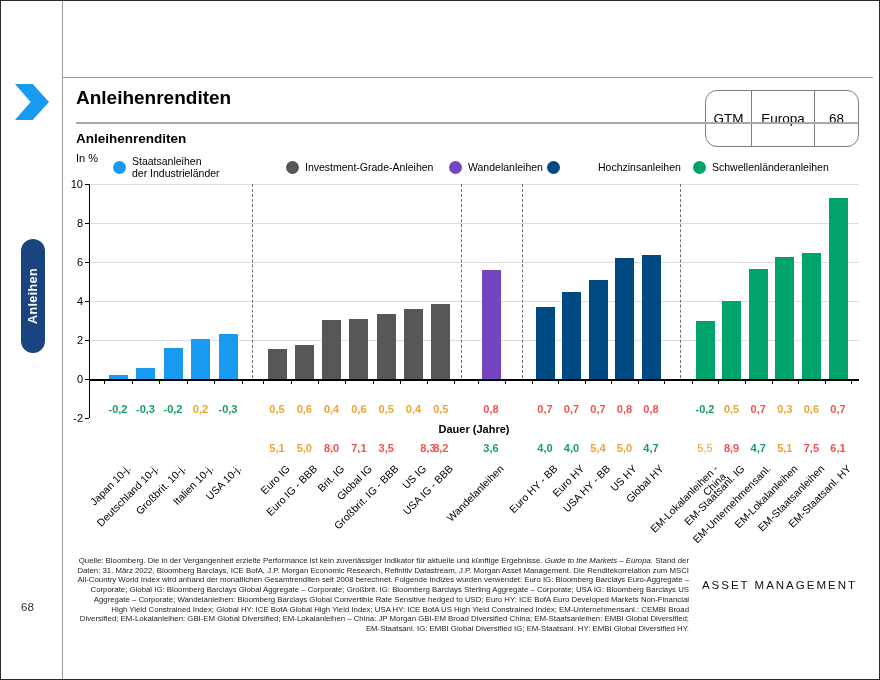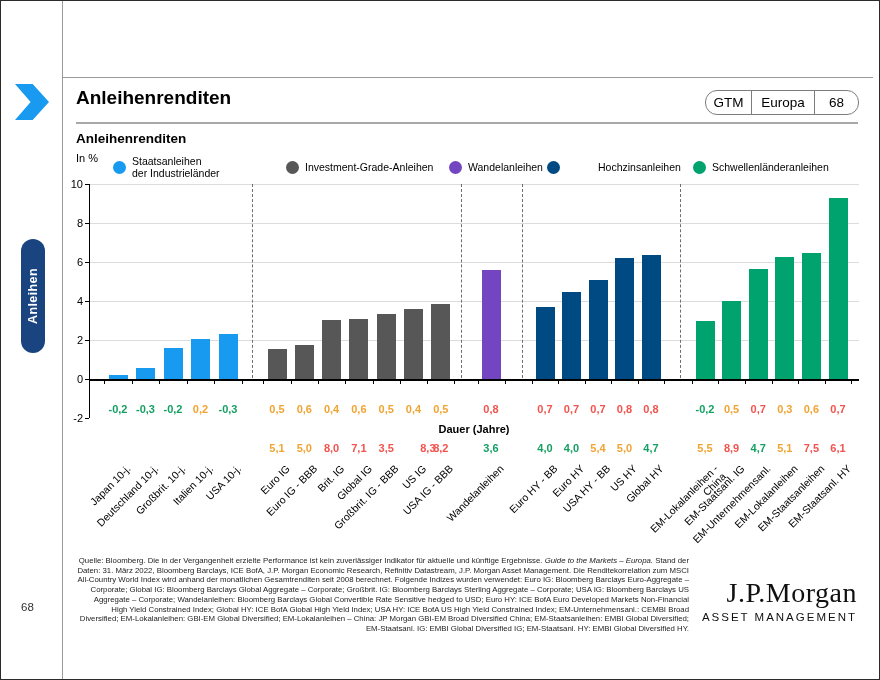--- a/index.html
+++ b/index.html
@@ -5,21 +5,21 @@
   html,body{margin:0;padding:0;background:#fff;}
   .slide{position:relative;width:880px;height:680px;background:#fff;overflow:hidden;
          font-family:"Liberation Sans",sans-serif;border:1px solid #2b2b2b;box-sizing:border-box;}
   .frame-v{position:absolute;left:61px;top:0;width:1px;height:680px;background:#9a9a9a;}
   .frame-h{position:absolute;left:61px;top:76px;width:811px;height:1px;background:#9a9a9a;}
   .chevron{position:absolute;left:14px;top:83px;width:34px;height:36px;
            clip-path:polygon(0 0,52% 0,100% 50%,52% 100%,0 100%,46% 50%);}
   .slide-title{position:absolute;left:75px;top:86px;font-size:19px;font-weight:bold;color:#000;margin:0;}
   .tags{position:absolute;left:704px;top:89px;display:flex;}
   .tag{border:1px solid #7d7d7d;height:23px;line-height:23px;text-align:center;
-       font-size:13.5px;color:#000;background:#fff;margin-left:-1px;padding:0 6px;}
+       font-size:13.5px;color:#000;background:#fff;margin-left:-1px;padding:16px 6px;}
   .tag-first{border-radius:12px 0 0 12px;min-width:33px;margin-left:0;}
   .tag-mid{min-width:50px;}
   .tag-last{border-radius:0 12px 12px 0;min-width:31px;}
   .hrule{position:absolute;left:75px;top:121px;width:782px;height:2px;background:#a8a8a8;}
   .side-tab{position:absolute;left:20px;top:238px;width:24px;height:114px;border-radius:12px;
             display:flex;align-items:center;justify-content:center;}
   .side-tab span{writing-mode:vertical-rl;transform:rotate(180deg);color:#fff;
                  font-size:12.5px;font-weight:bold;letter-spacing:.4px;}
   .chart-title{position:absolute;left:75px;top:130px;font-size:13.5px;font-weight:bold;color:#000;}
   .chart-unit{position:absolute;left:75px;top:151px;font-size:11px;color:#000;}
@@ -173,21 +173,21 @@
       <div style="position: absolute; top: 462px; right: 223px; text-align: right; font-size: 10.5px; line-height: 11px; color: rgb(0, 0, 0); white-space: nowrap; transform-origin: 100% 0px; transform: rotate(-45deg);">Global HY</div>
       <div style="position: absolute; left: 690.7px; top: 378px; width: 1px; height: 4.5px; background: rgb(0, 0, 0);"></div>
       <div style="position: absolute; left: 717.3px; top: 378px; width: 1px; height: 4.5px; background: rgb(0, 0, 0);"></div>
       <div style="position: absolute; left: 743.9px; top: 378px; width: 1px; height: 4.5px; background: rgb(0, 0, 0);"></div>
       <div style="position: absolute; left: 770.5px; top: 378px; width: 1px; height: 4.5px; background: rgb(0, 0, 0);"></div>
       <div style="position: absolute; left: 797.1px; top: 378px; width: 1px; height: 4.5px; background: rgb(0, 0, 0);"></div>
       <div style="position: absolute; left: 823.7px; top: 378px; width: 1px; height: 4.5px; background: rgb(0, 0, 0);"></div>
       <div style="position: absolute; left: 850.3px; top: 378px; width: 1px; height: 4.5px; background: rgb(0, 0, 0);"></div>
       <div style="position: absolute; left: 694.5px; top: 320.475px; width: 19px; height: 57.525px; background: rgb(0, 162, 109);"></div>
       <div style="position: absolute; left: 682px; top: 402px; width: 44px; text-align: center; font-size: 11px; font-weight: bold; color: rgb(21, 160, 98);">-0,2</div>
-      <div style="position: absolute; left: 682px; top: 441px; width: 44px; text-align: center; font-size: 11px; font-weight: bold; color: rgb(240, 164, 50);">5,5</div>
+      <div style="position: absolute; left: 682px; top: 441px; width: 44px; text-align: center; font-size: 11px; font-weight: normal; color: rgb(240, 164, 50);">5,5</div>
       <div style="position: absolute; top: 462px; right: 169px; text-align: right; font-size: 10.5px; line-height: 11px; color: rgb(0, 0, 0); white-space: nowrap; transform-origin: 100% 0px; transform: rotate(-45deg);">EM-Lokalanleihen -<br>China</div>
       <div style="position: absolute; left: 721.1px; top: 300px; width: 19px; height: 78px; background: rgb(0, 162, 109);"></div>
       <div style="position: absolute; left: 708.6px; top: 402px; width: 44px; text-align: center; font-size: 11px; font-weight: bold; color: rgb(240, 164, 50);">0,5</div>
       <div style="position: absolute; left: 708.6px; top: 441px; width: 44px; text-align: center; font-size: 11px; font-weight: bold; color: rgb(242, 83, 78);">8,9</div>
       <div style="position: absolute; top: 462px; right: 142.4px; text-align: right; font-size: 10.5px; line-height: 11px; color: rgb(0, 0, 0); white-space: nowrap; transform-origin: 100% 0px; transform: rotate(-45deg);">EM-Staatsanl. IG</div>
       <div style="position: absolute; left: 747.7px; top: 267.825px; width: 19px; height: 110.175px; background: rgb(0, 162, 109);"></div>
       <div style="position: absolute; left: 735.2px; top: 402px; width: 44px; text-align: center; font-size: 11px; font-weight: bold; color: rgb(242, 83, 78);">0,7</div>
       <div style="position: absolute; left: 735.2px; top: 441px; width: 44px; text-align: center; font-size: 11px; font-weight: bold; color: rgb(21, 160, 98);">4,7</div>
       <div style="position: absolute; top: 462px; right: 115.8px; text-align: right; font-size: 10.5px; line-height: 11px; color: rgb(0, 0, 0); white-space: nowrap; transform-origin: 100% 0px; transform: rotate(-45deg);">EM-Unternehmensanl.</div>
       <div style="position: absolute; left: 774.3px; top: 256.125px; width: 19px; height: 121.875px; background: rgb(0, 162, 109);"></div>
@@ -222,16 +222,15 @@
         <div style="position: static; width: 13px; height: 13px; border-radius: 50%; background: rgb(0, 162, 109); flex: 0 0 auto; margin-right: 6px;"></div>
         <div style="position: static; font-size: 10.5px; line-height: 12.5px; color: rgb(0, 0, 0);">Schwellenländeranleihen</div>
       </div>
     </div>
 
   <div class="footnote"><span>Quelle: Bloomberg. Die in der Vergangenheit erzielte Performance ist kein zuverlässiger Indikator für aktuelle und künftige Ergebnisse. </span><i>Guide to the Markets – Europa.</i><span> Stand der Daten: 31. März 2022, Bloomberg Barclays, ICE BofA, J.P. Morgan Economic Research, Refinitiv Datastream, J.P. Morgan Asset Management. Die Renditekorrelation zum MSCI All-Country World Index wird anhand der monatlichen Gesamtrenditen seit 2008 berechnet. Folgende Indizes wurden verwendet: Euro IG: Bloomberg Barclays Euro-Aggregate – Corporate; Global IG: Bloomberg Barclays Global Aggregate – Corporate; Großbrit. IG: Bloomberg Barclays Sterling Aggregate – Corporate; USA IG: Bloomberg Barclays US Aggregate – Corporate; Wandelanleihen: Bloomberg Barclays Global Convertible Rate Sensitive hedged to USD; Euro HY: ICE BofA Euro Developed Markets Non-Financial High Yield Constrained Index; Global HY: ICE BofA Global High Yield Index; USA HY: ICE BofA US High Yield Constrained Index; EM-Unternehmensanl.: CEMBI Broad Diversified; EM-Lokalanleihen: GBI-EM Global Diversified; EM-Lokalanleihen – China: JP Morgan GBI-EM Broad Diversified China; EM-Staatsanleihen: EMBI Global Diversified; EM-Staatsanl. IG: EMBI Global Diversified IG; EM-Staatsanl. HY: EMBI Global Diversified HY.</span></div>
 
   <div class="pageno">68</div>
 
   <div class="logo">
-    <div class="logo-name">J.P.Morgan</div>
     <div class="logo-sub">ASSET MANAGEMENT</div>
   </div>
 </div>
 
 </body></html>

